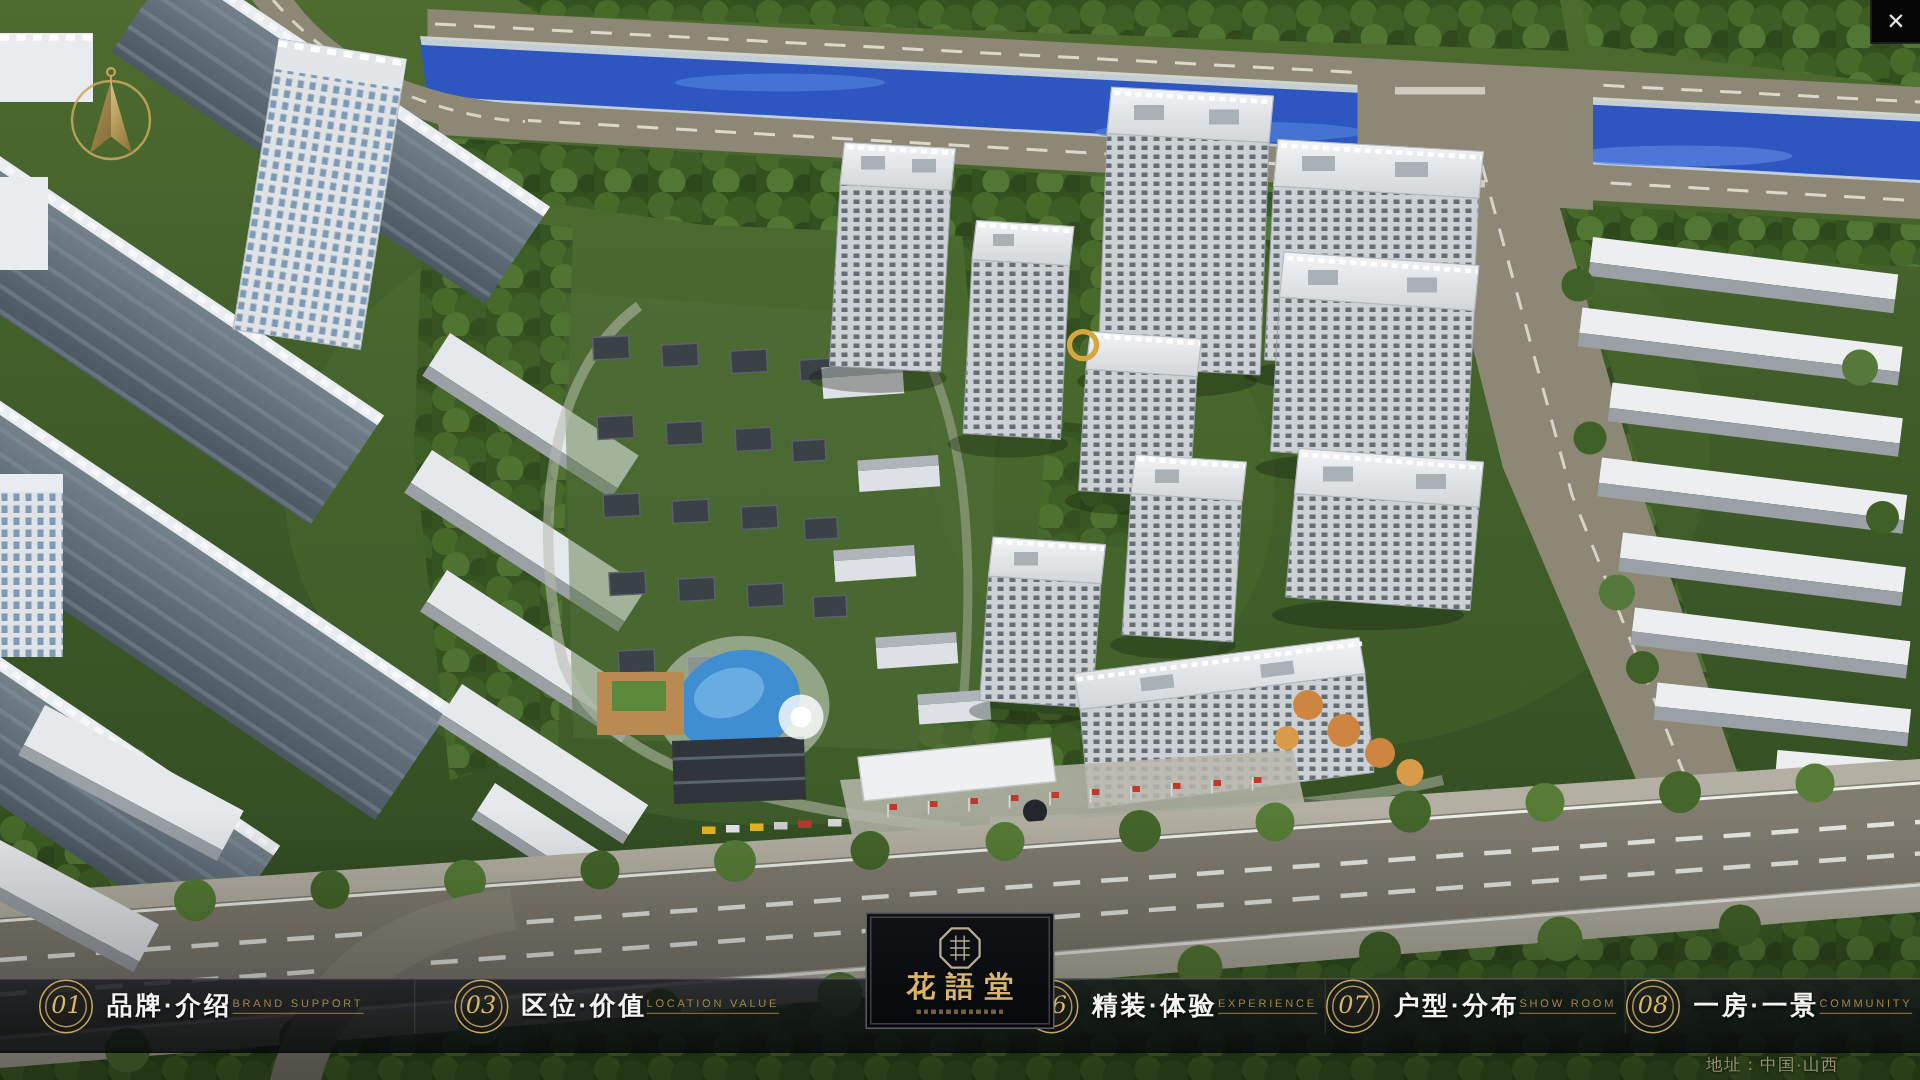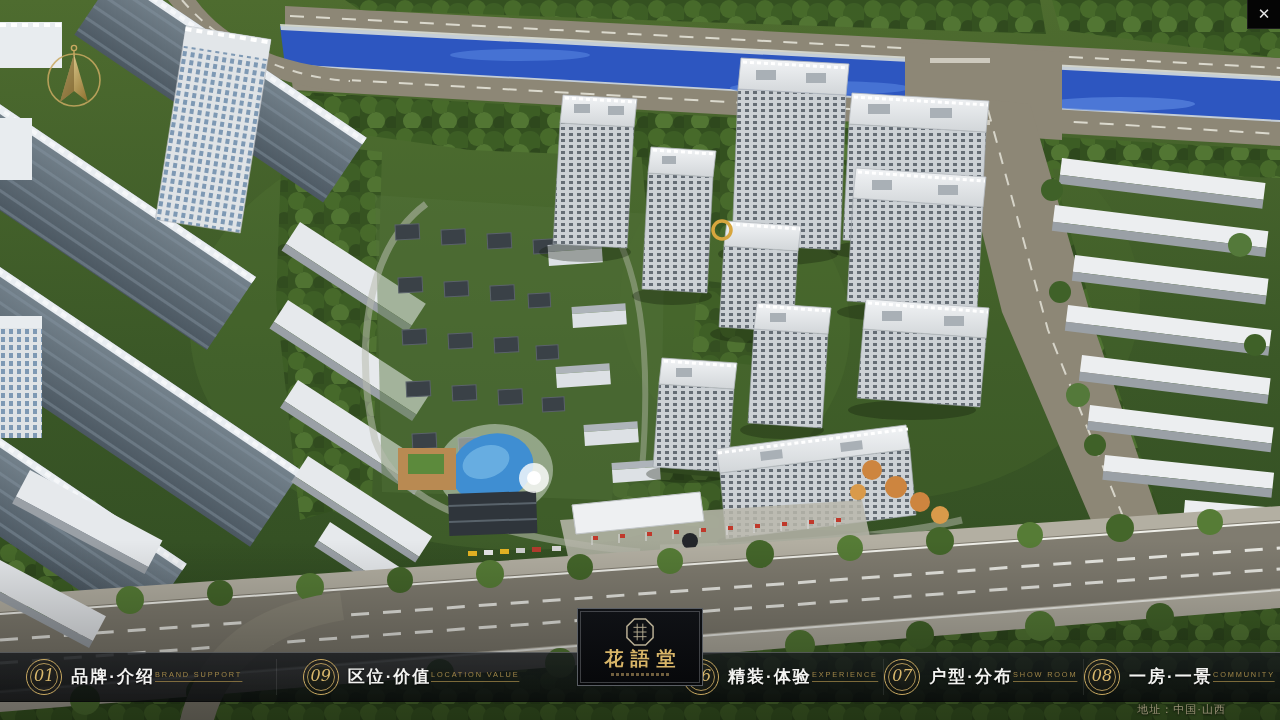--- a/index.html
+++ b/index.html
@@ -17,21 +17,21 @@
 
   
   .compass{position:absolute;left:42px;top:36px;width:64px;height:80px;pointer-events:none;}
 
   
   .navbar{position:absolute;left:0;top:652px;width:1280px;height:48px;
     background:linear-gradient(180deg,rgba(22,25,29,.80),rgba(7,9,11,.84));
     border-top:1px solid rgba(190,195,200,.38);
     border-bottom:1px solid rgba(0,0,0,.65);
     display:flex;align-items:stretch;}
-  .nav-group{flex:1;display:flex;align-items:center;}
+  .nav-group{flex:1;display:flex;align-items:flex-start;}
   .nav-spacer{width:130px;flex:0 0 130px;}
   .nav-item{flex:1;display:flex;align-items:center;justify-content:center;gap:9px;
     cursor:pointer;position:relative;}
   .nav-item + .nav-item{border-left:1px solid rgba(255,255,255,.09);}
   .badge{width:34px;height:34px;border-radius:50%;border:1px solid #c9a961;position:relative;
     display:flex;align-items:center;justify-content:center;flex:0 0 34px;
     background:radial-gradient(circle at 50% 40%,rgba(40,38,30,.55),rgba(5,5,5,.25));}
   .badge::after{content:"";position:absolute;inset:3px;border-radius:50%;border:1px solid rgba(201,169,97,.85);}
   .badge i{font-family:"DejaVu Serif","Liberation Serif",serif;font-style:italic;
     font-size:16px;color:#d9b86c;line-height:1;transform:translateY(-1px);}
@@ -560,21 +560,21 @@
       <span class="badge">
           <i>01</i>
         </span>
       <span class="labels">
           <b class="zh">品牌·介绍</b>
           <i class="en">BRAND SUPPORT</i>
         </span>
     </div>
     <div class="nav-item">
       <span class="badge">
-          <i>09</i>
+          <i>03</i>
         </span>
       <span class="labels">
           <b class="zh">区位·价值</b>
           <i class="en">LOCATION VALUE</i>
         </span>
     </div>
   </div>
   <div class="nav-spacer"></div>
   <div class="nav-group">
     <div class="nav-item">

